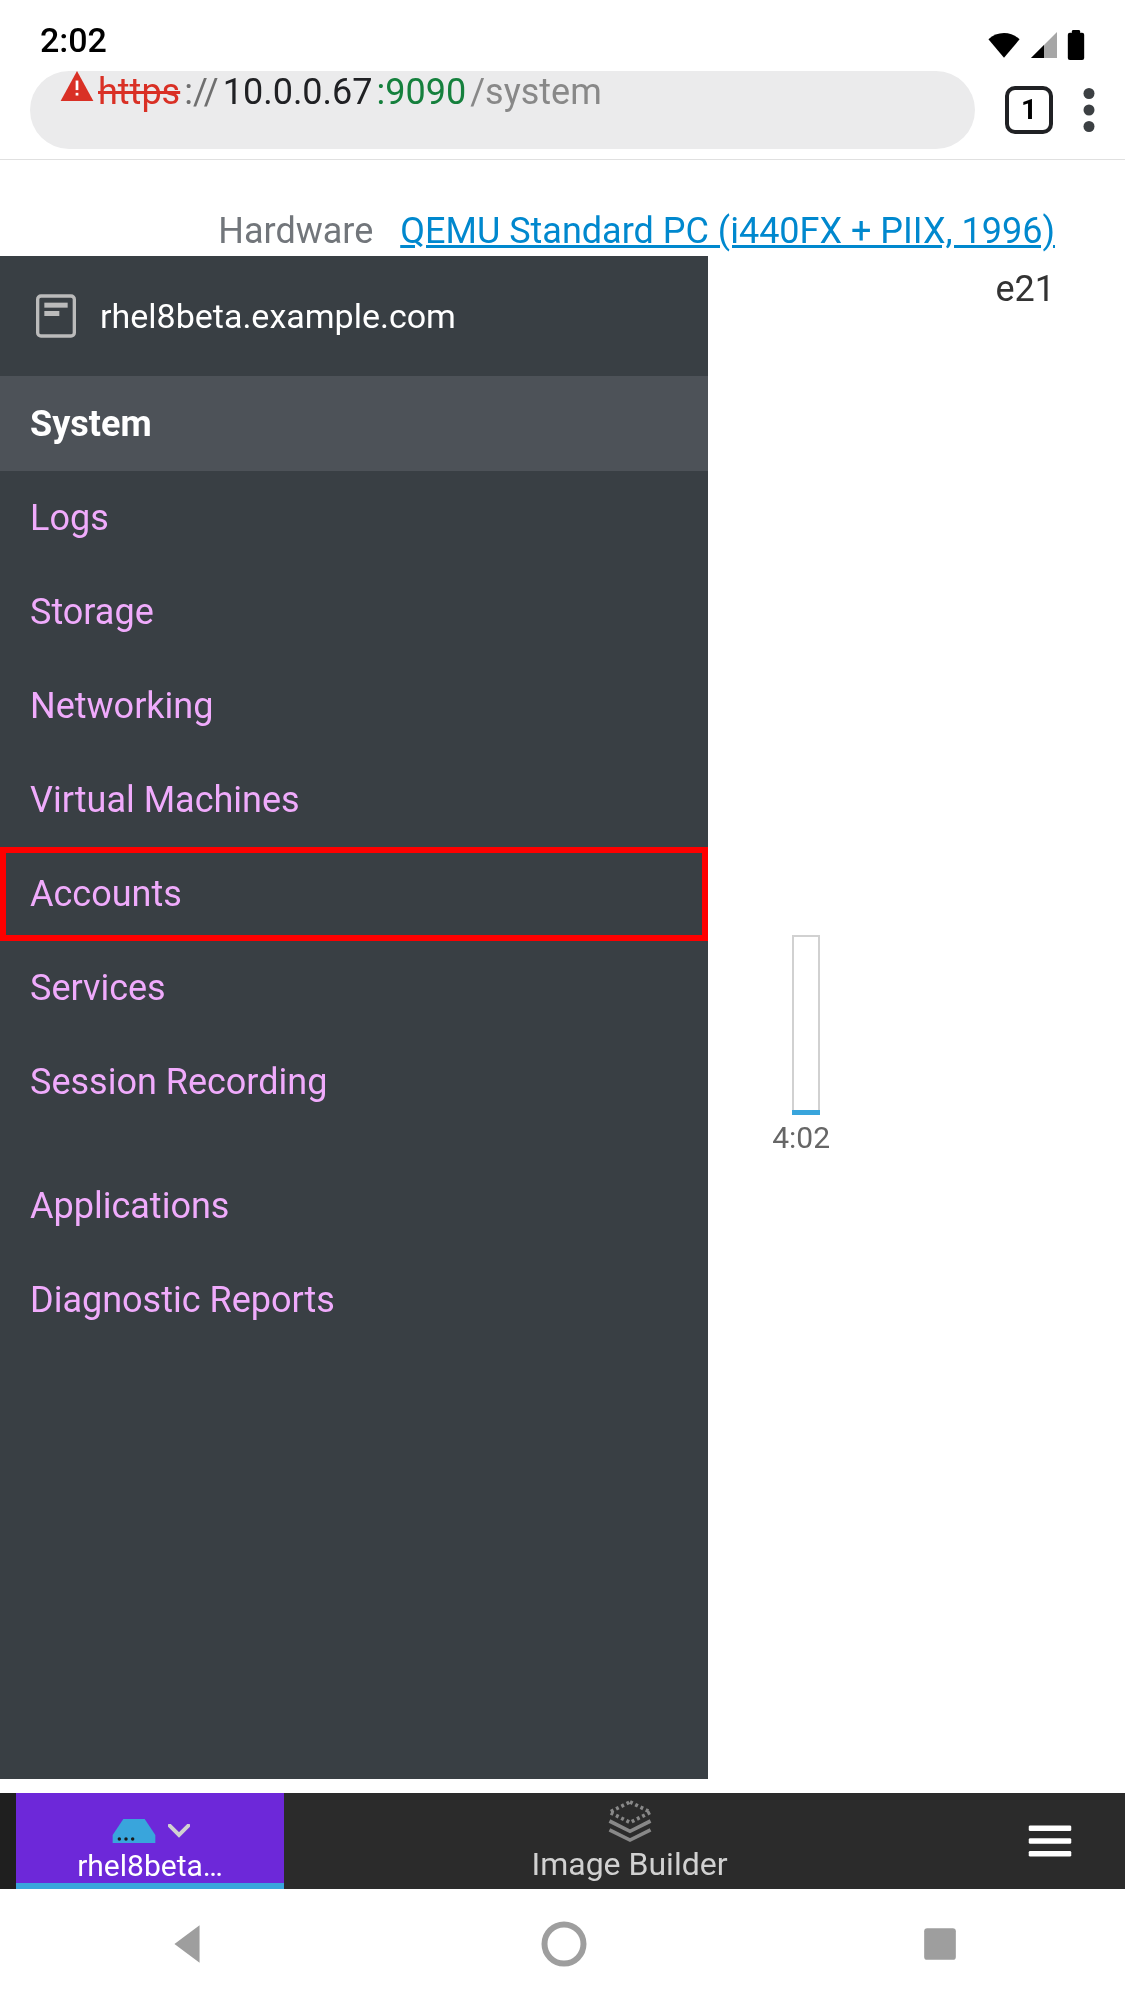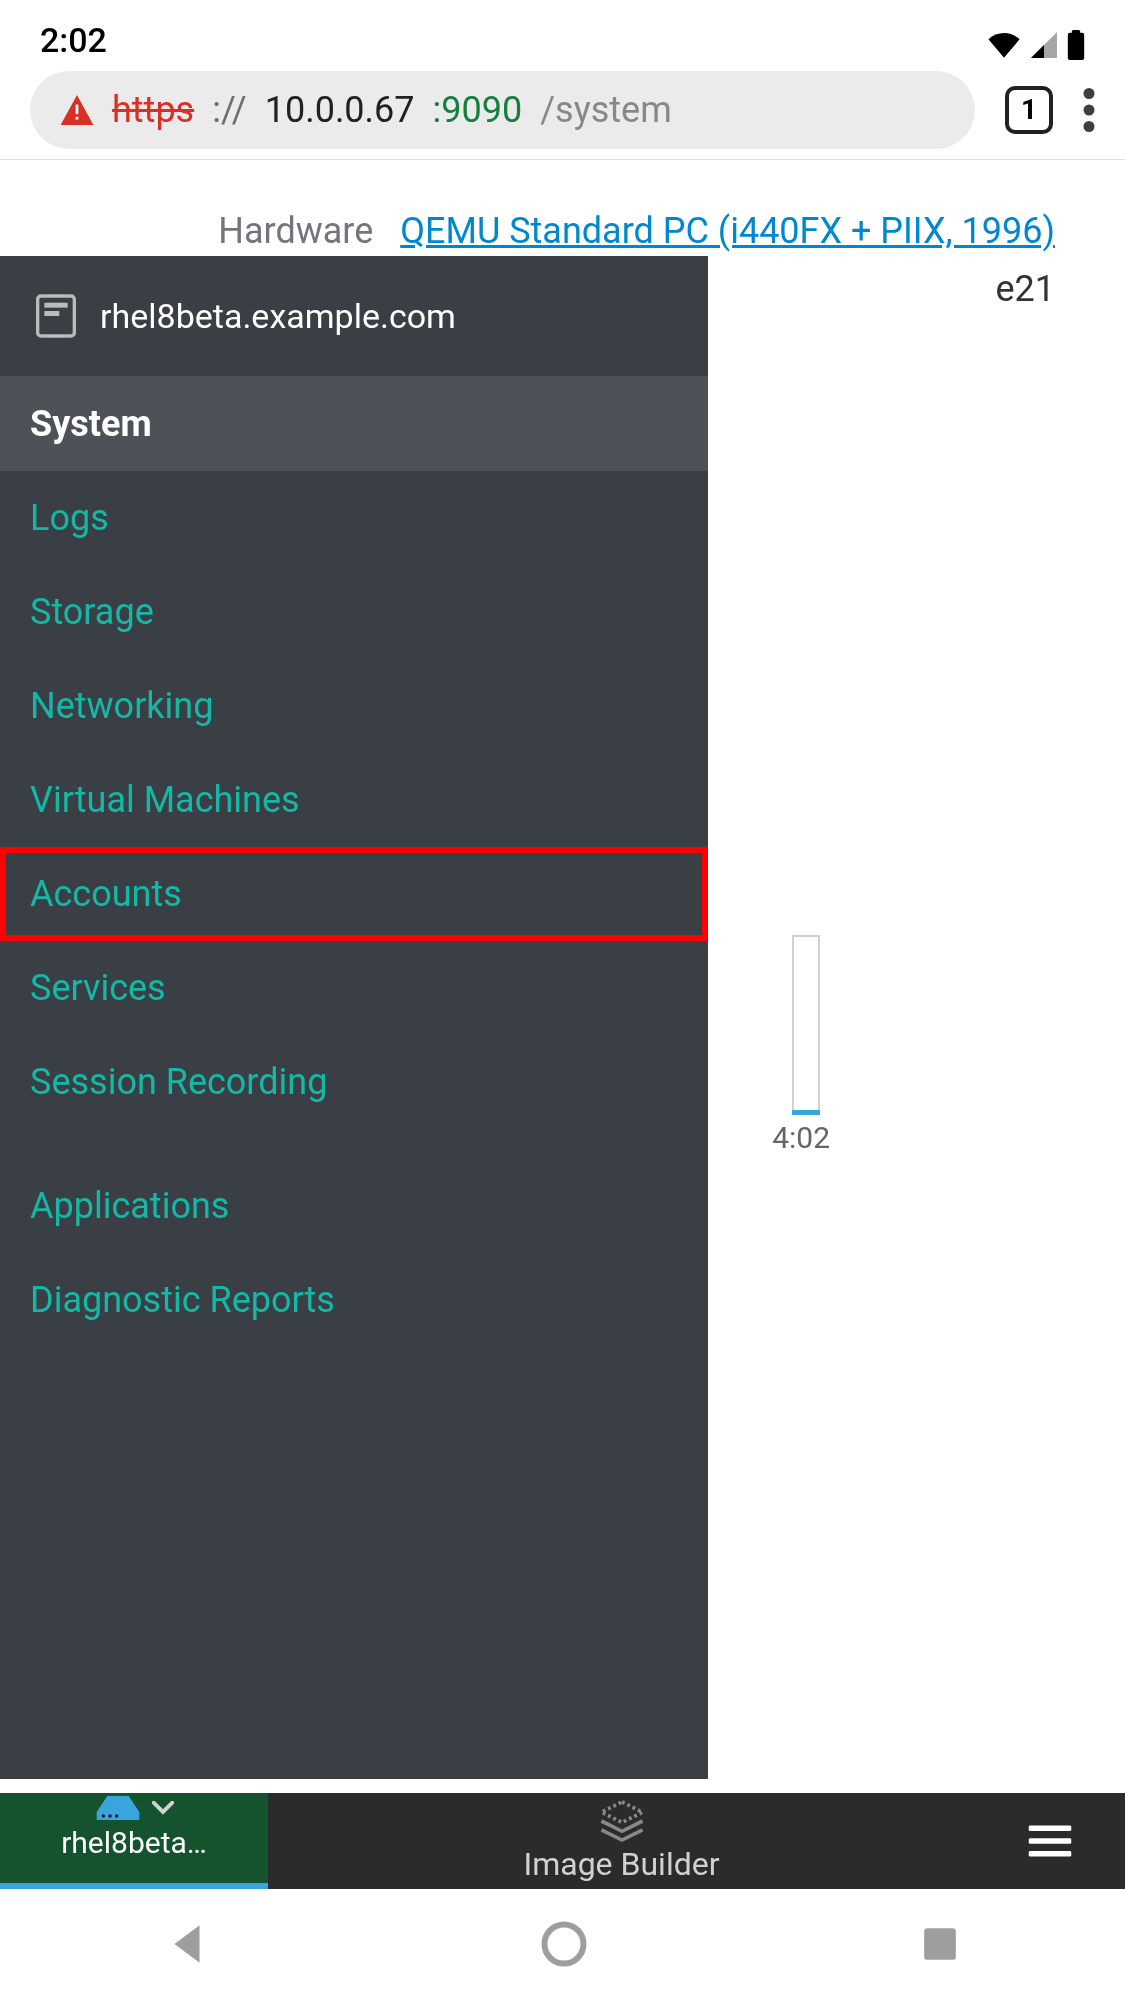--- a/index.html
+++ b/index.html
@@ -4,54 +4,54 @@
 <style>
   * { box-sizing: border-box; margin: 0; padding: 0; }
   html, body { width: 1125px; height: 1999px; font-family: -apple-system, BlinkMacSystemFont, "Segoe UI", Roboto, sans-serif; background: #fff; overflow: hidden; }
 
   
   .status-bar { height: 60px; display: flex; align-items: flex-end; justify-content: space-between; padding: 0 40px; font-size: 34px; font-weight: 500; color: #000; }
   .status-right { display: flex; align-items: center; gap: 10px; }
 
   
   .browser-bar { height: 100px; display: flex; align-items: center; padding: 0 30px; gap: 30px; border-bottom: 1px solid #e0e0e0; }
-  .url-pill { flex: 1; background: #ebebec; border-radius: 50px; height: 78px; display: flex; align-items: center; padding: 0 30px; gap: 18px; font-size: 36px; overflow: hidden; white-space: nowrap; }
+  .url-pill { flex: 1; background: #ebebec; border-radius: 50px; height: 78px; display: flex; padding: 0 30px; gap: 4px; font-size: 36px; overflow: hidden; white-space: nowrap; }
   .url-scheme { color: #d93025; text-decoration: line-through; }
   .url-sep    { color: #6f6f6f; }
   .url-host   { color: #202124; }
   .url-port   { color: #15803d; }
   .url-path   { color: #888888; }
   .tab-count  { width: 48px; height: 48px; border: 4px solid #202124; border-radius: 10px; display: flex; align-items: center; justify-content: center; font-size: 28px; font-weight: 700; }
   .kebab      { font-size: 40px; letter-spacing: 0; color: #3c4043; }
 
   
   .page { position: relative; width: 100%; height: calc(1999px - 60px - 100px - 110px); background: #fff; padding-left: 32px; }
   .hw-line { position: absolute; top: 50px; left: 0; right: 70px; text-align: right; font-size: 36px; }
   .hw-label { color: #72767b; margin-right: 18px; }
   .hw-value { color: #0088ce; }
   .e21 { position: absolute; top: 108px; right: 70px; font-size: 36px; color: #333; }
 
   
   .sidebar { position: absolute; top: 96px; left: 0; width: 708px; height: calc(100% - 110px - 96px); background: #393f44; color: #d1d1d1; overflow: hidden; }
   .sb-host { display: flex; align-items: center; gap: 24px; padding: 38px 30px 38px 36px; border-bottom: 1px solid #4d5258; font-size: 34px; color: #ffffff; }
   .sb-list { list-style: none; }
-  .sb-item { padding: 26px 30px; font-size: 36px; color: #14b8a6; }
+  .sb-item { padding: 26px 30px; font-size: 36px; color: #f0abfc; }
   .sb-item.active { background: #4d5258; color: #ffffff; font-weight: 700; }
   .sb-item.highlight { outline: 6px solid #ff0000; outline-offset: -6px; }
   .sb-gap { height: 30px; }
 
   
   .chart-frag { position: absolute; top: 775px; left: 708px; width: 112px; height: 360px; }
   .chart-box { border: 2px solid #d1d1d1; width: 28px; height: 180px; position: absolute; right: 0; top: 0; }
   .chart-line { position: absolute; right: 0; bottom: 0; width: 28px; height: 5px; background: #39a5dc; }
   .chart-time { position: absolute; right: -10px; top: 185px; font-size: 30px; color: #666; margin-left: 32px; }
 
   
   .bottom-bar { position: absolute; left: 0; bottom: 0; width: 100%; height: 96px; display: flex; background: #1f1f1f; }
-  .bb-left { width: 268px; background: #14532d; display: flex; flex-direction: column; align-items: center; justify-content: flex-start; gap: 2px; color: #ffffff; border-bottom: 6px solid #39a5dc; }
+  .bb-left { width: 268px; background: #6d28d9; display: flex; flex-direction: column; align-items: center; justify-content: flex-end; gap: 2px; color: #ffffff; border-bottom: 6px solid #39a5dc; margin-left: 16px; }
   .bb-left-row { display: flex; align-items: center; gap: 10px; }
   .bb-left-label { font-size: 30px; }
   .bb-mid { flex: 1; background: #2b2b2b; display: flex; flex-direction: column; align-items: center; justify-content: center; gap: 2px; color: #d1d1d1; }
   .bb-mid-label { font-size: 32px; }
   .bb-right { width: 150px; background: #2b2b2b; display: flex; align-items: center; justify-content: center; color: #fff; }
 
   
   .nav-bar { height: 110px; display: flex; align-items: center; justify-content: space-around; background: #fff; }
   .nav-btn { color: #9e9e9e; }
 

